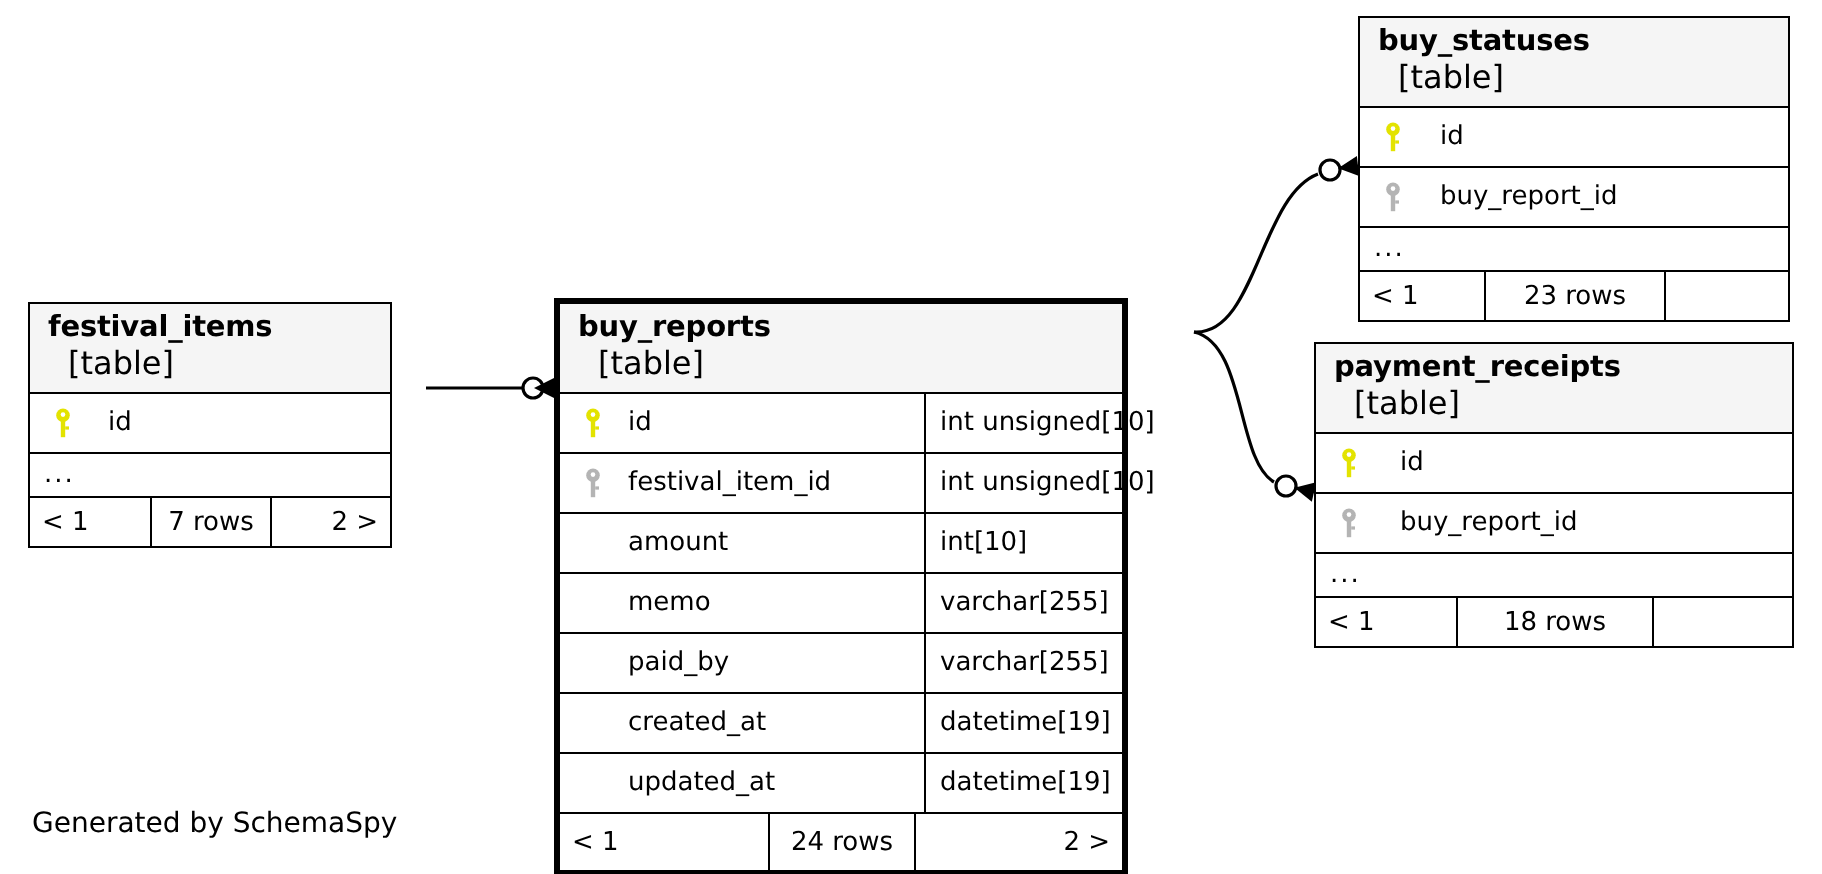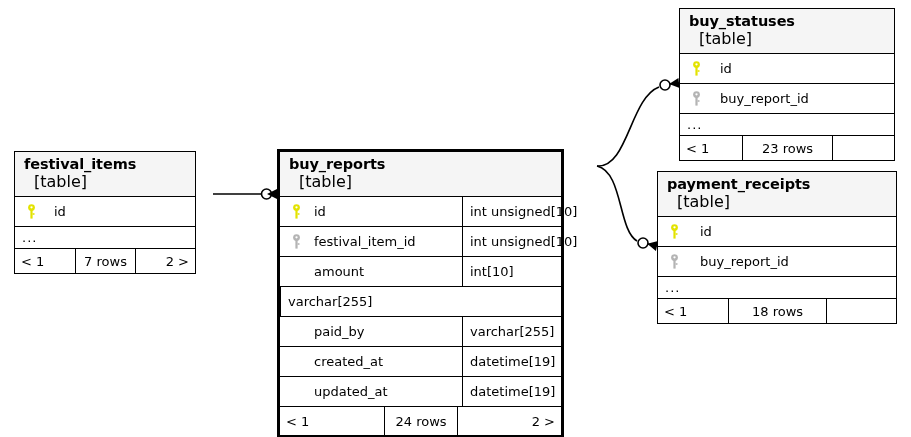--- a/index.html
+++ b/index.html
@@ -277,20 +277,24 @@
 
     <div class="column-row">
       <div class="col-name">
         <span class="key-slot"></span>
         <span class="col-label" style="padding-left:9px;">amount</span>
       </div>
       <div class="col-type">int[10]</div>
     </div>
 
     <div class="column-row">
+      <div class="col-name">
+        <span class="key-slot"></span>
+        <span class="col-label" style="padding-left:9px;">memo</span>
+      </div>
       <div class="col-type">varchar[255]</div>
     </div>
 
     <div class="column-row">
       <div class="col-name">
         <span class="key-slot"></span>
         <span class="col-label" style="padding-left:9px;text-align:center;">paid_by</span>
       </div>
       <div class="col-type">varchar[255]</div>
     </div>
@@ -397,14 +401,15 @@
 
     <div class="ellipsis-row">...</div>
 
     <div class="entity-footer">
       <div class="pager-cell pager-prev">&lt; 1</div>
       <div class="pager-cell pager-mid">18 rows</div>
       <div class="pager-cell pager-next"></div>
     </div>
   </div>
 
+  <div class="caption">Generated by SchemaSpy</div>
 
 </div>
 
 </body></html>

